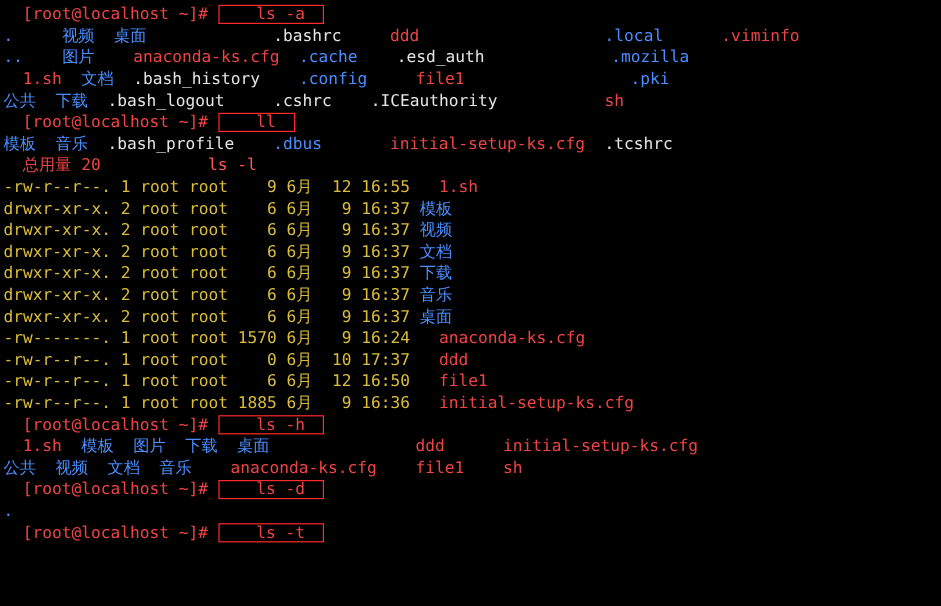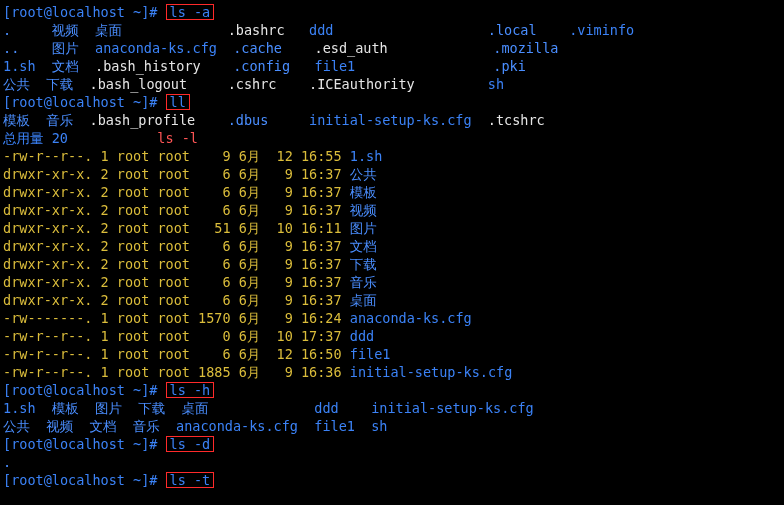--- a/index.html
+++ b/index.html
@@ -9,49 +9,47 @@
     font-family: "DejaVu Sans Mono", "Consolas", monospace;
     font-size: 13.5px;
     line-height: 18px;
     color: #ccc;
     width: 784px;
     height: 505px;
     box-sizing: border-box;
     overflow: hidden;
   }
   .line { white-space: pre; }
-  .wh  { color: #3b82f6; }
+  .wh  { color: #ef4444; margin-left: 16px; }
   .cy  { color: #e5e5e5; }
   .bl  { color: #4a8eff; }
   .yl  { color: #dbbd3b; }
   .rd  { color: #ff5555; }
-  .box { outline: 1.5px solid #ff2a2a; outline-offset: -1px; padding: 0 4px; text-align: center; }
+  .box { outline: 1.5px solid #ff2a2a; outline-offset: -1px; padding: 0 16px; text-align: center; }
 </style>
 </head>
 <body>
 
 <div>
 
 <div class="line"><span class="wh">[root@localhost ~]# </span><span class="box"><span class="wh">ls -a</span></span></div>
 
 <div class="line"><span class="bl">.</span>     <span class="bl">视频</span>  <span class="bl">桌面</span>             <span class="cy">.bashrc</span>   <span class="wh">ddd</span>                   <span class="bl">.local</span>    <span class="wh">.viminfo</span></div>
 <div class="line"><span class="bl">..</span>    <span class="bl">图片</span>  <span class="wh">anaconda-ks.cfg</span>  <span class="bl">.cache</span>    <span class="cy">.esd_auth</span>             <span class="bl">.mozilla</span></div>
 <div class="line"><span class="wh">1.sh</span>  <span class="bl">文档</span>  <span class="cy">.bash_history</span>    <span class="bl">.config</span>   <span class="wh">file1</span>                 <span class="bl">.pki</span></div>
 <div class="line"><span class="bl">公共</span>  <span class="bl">下载</span>  <span class="cy">.bash_logout</span>     <span class="cy">.cshrc</span>    <span class="cy">.ICEauthority</span>         <span class="wh">sh</span></div>
 <div class="line"><span class="wh">[root@localhost ~]# </span><span class="box"><span class="wh">ll</span></span></div>
 
 <div class="line"><span class="bl">模板</span>  <span class="bl">音乐</span>  <span class="cy">.bash_profile</span>    <span class="bl">.dbus</span>     <span class="wh">initial-setup-ks.cfg</span>  <span class="cy">.tcshrc</span></div>
 <div class="line"><span class="wh">总用量 20</span>           <span class="rd">ls -l</span></div>
 
 <div id="ll-out">
       <div class="line"><span class="yl">-rw-r--r--. 1 root root    9 6月  12 16:55</span> <span class="wh">1.sh</span></div>
-      <div class="line"><span class="yl">drwxr-xr-x. 2 root root    6 6月   9 16:37</span> <span class="bl">公共</span></div>
       <div class="line"><span class="yl">drwxr-xr-x. 2 root root    6 6月   9 16:37</span> <span class="bl">模板</span></div>
       <div class="line"><span class="yl">drwxr-xr-x. 2 root root    6 6月   9 16:37</span> <span class="bl">视频</span></div>
-      <div class="line"><span class="yl">drwxr-xr-x. 2 root root   51 6月  10 16:11</span> <span class="bl">图片</span></div>
       <div class="line"><span class="yl">drwxr-xr-x. 2 root root    6 6月   9 16:37</span> <span class="bl">文档</span></div>
       <div class="line"><span class="yl">drwxr-xr-x. 2 root root    6 6月   9 16:37</span> <span class="bl">下载</span></div>
       <div class="line"><span class="yl">drwxr-xr-x. 2 root root    6 6月   9 16:37</span> <span class="bl">音乐</span></div>
       <div class="line"><span class="yl">drwxr-xr-x. 2 root root    6 6月   9 16:37</span> <span class="bl">桌面</span></div>
       <div class="line"><span class="yl">-rw-------. 1 root root 1570 6月   9 16:24</span> <span class="wh">anaconda-ks.cfg</span></div>
       <div class="line"><span class="yl">-rw-r--r--. 1 root root    0 6月  10 17:37</span> <span class="wh">ddd</span></div>
       <div class="line"><span class="yl">-rw-r--r--. 1 root root    6 6月  12 16:50</span> <span class="wh">file1</span></div>
       <div class="line"><span class="yl">-rw-r--r--. 1 root root 1885 6月   9 16:36</span> <span class="wh">initial-setup-ks.cfg</span></div>
     </div>
 

